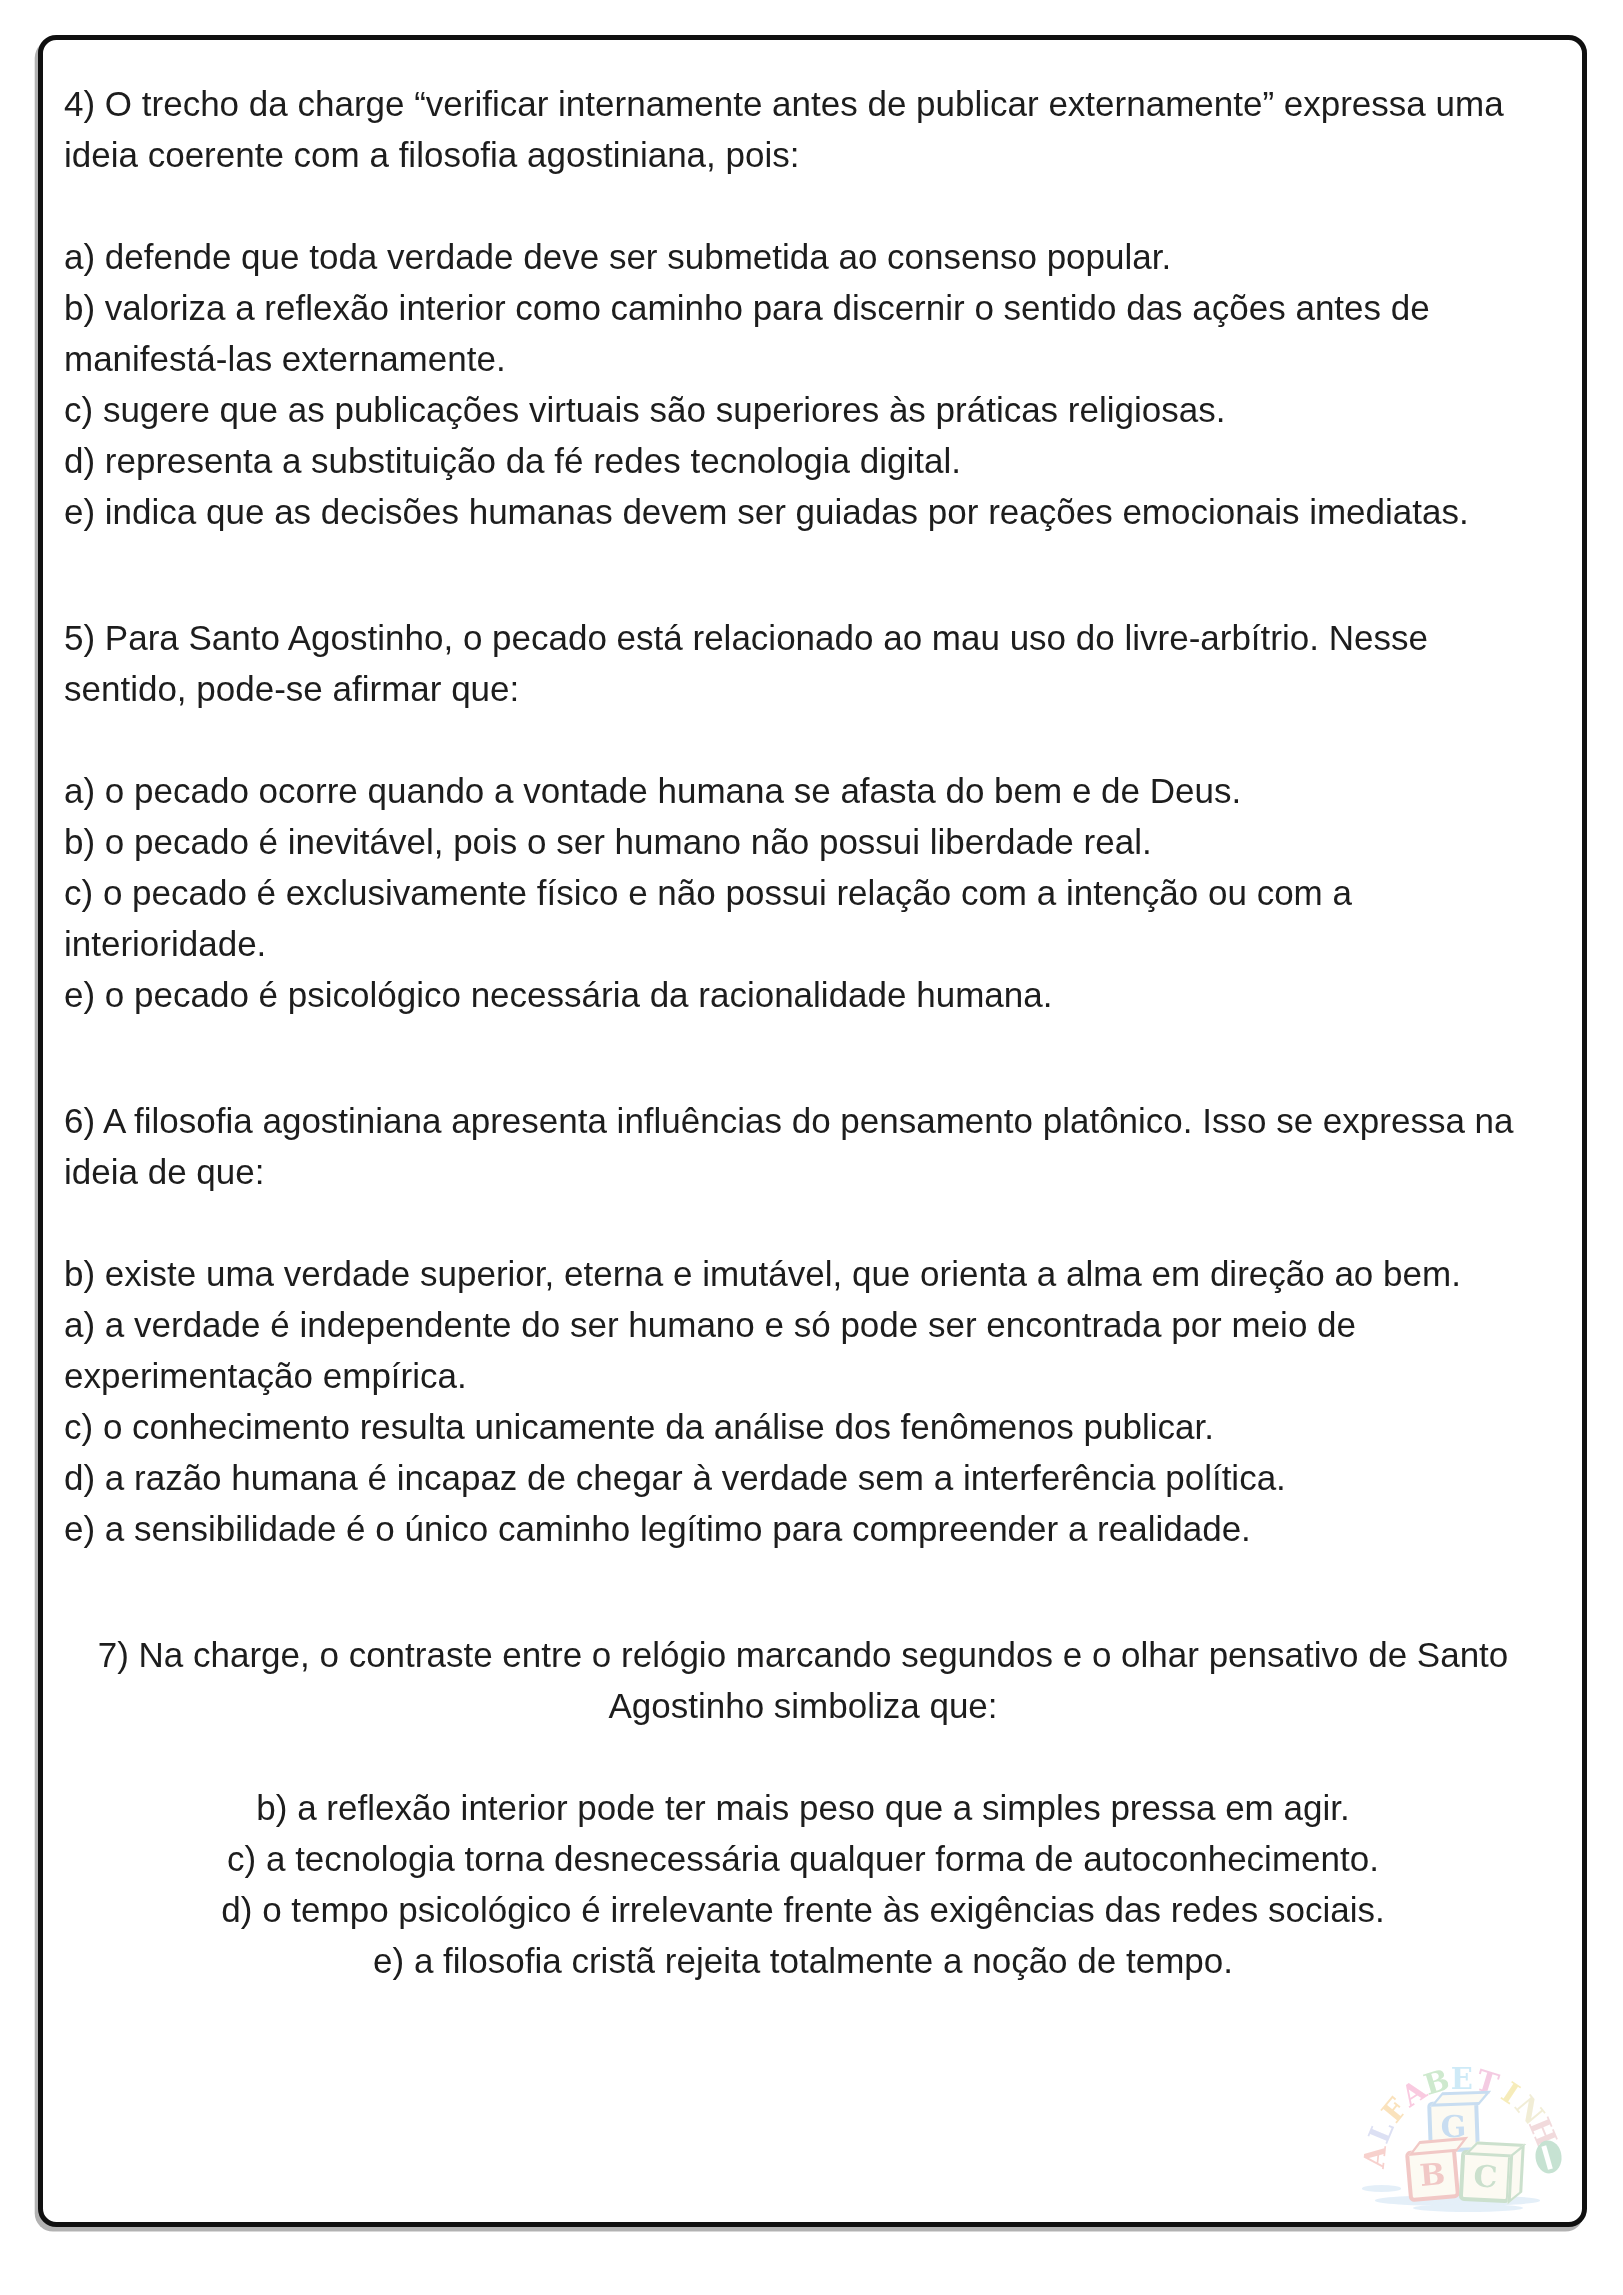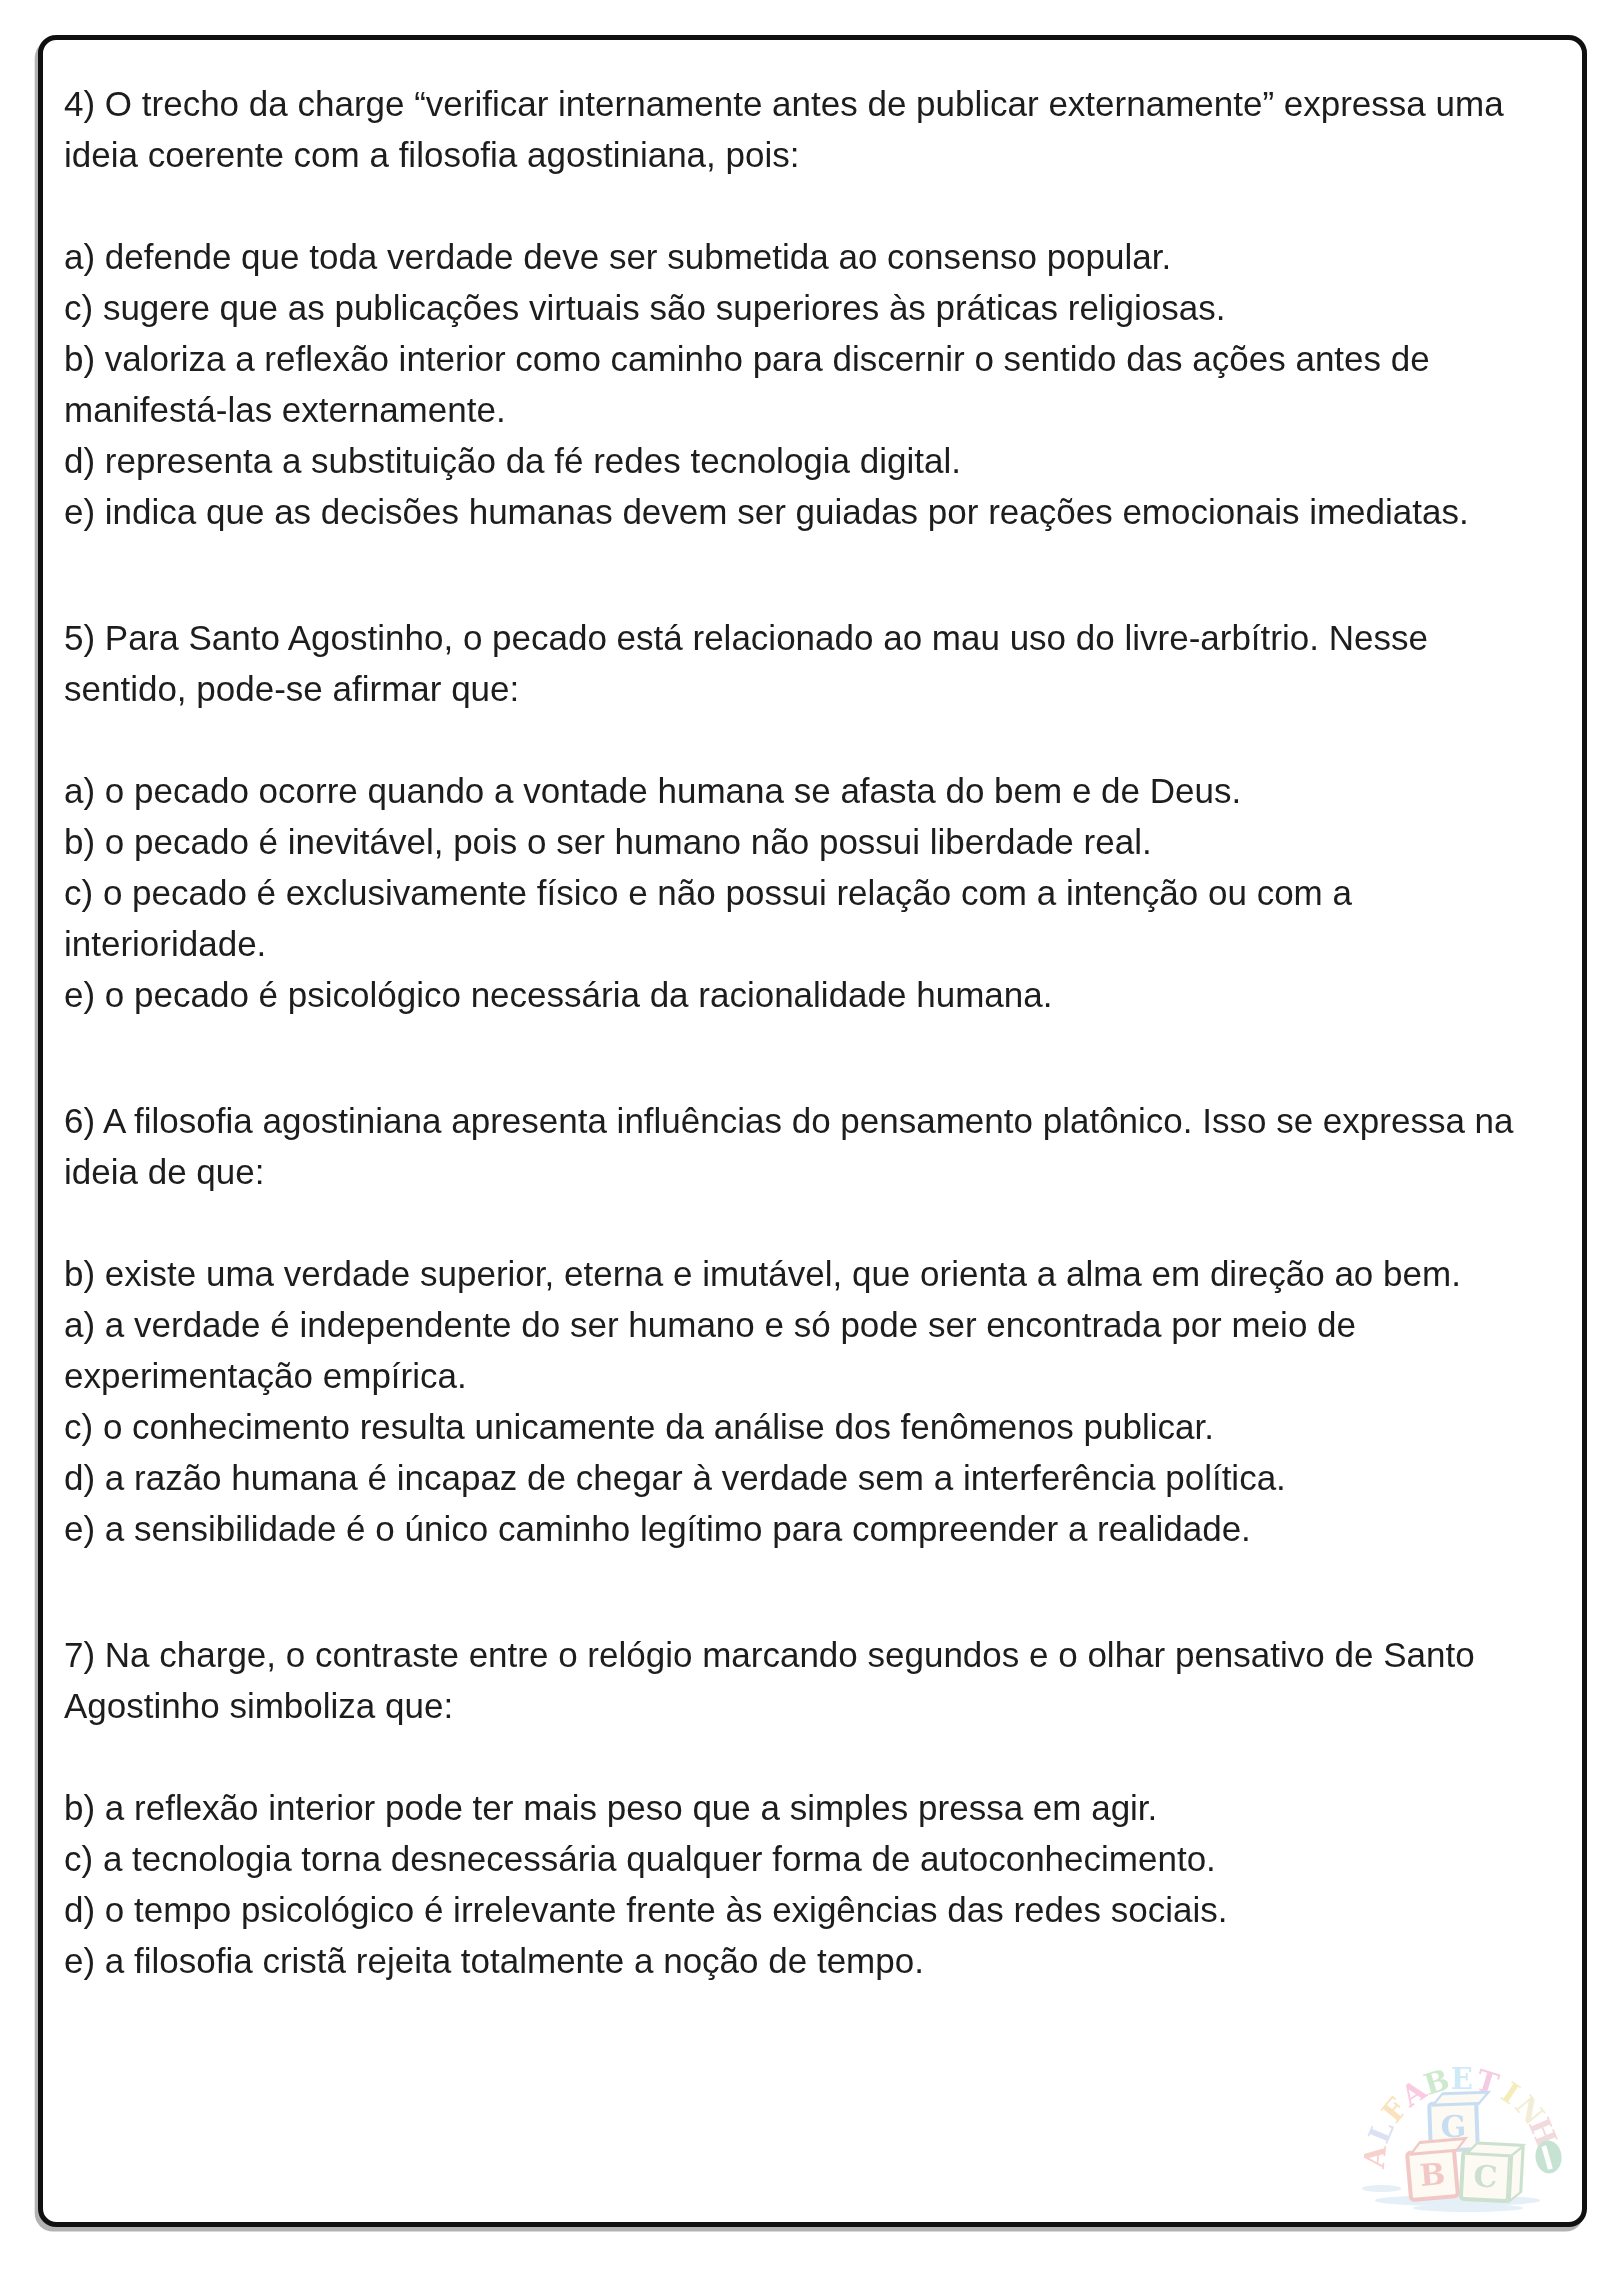--- a/index.html
+++ b/index.html
@@ -27,21 +27,21 @@
     padding:38px 39px 0 21px;
   }
   .content{
     position:relative;z-index:2;
     width:1478px;
     color:var(--ink);
     font-size:35px;
     line-height:51px;
   }
   .question{margin:0 0 75px 0;}
-  .question:last-child{margin-bottom:0;}
+  .question:last-child{margin-bottom:0;text-align:center;}
   .stem{margin:0 0 51px 0;}
   .opt{margin:0;}
 
   
   .watermark{
     position:absolute;right:9.2px;bottom:2.6px;
     width:216px;height:152px;
     opacity:0.33;
     z-index:1;
     pointer-events:none;
@@ -146,22 +146,22 @@
         <span class="blk-letter">C</span>
       </div>
     </div>
   </div>
 
   <div class="content">
 
     <div class="question">
       <p class="stem">4) O trecho da charge “verificar internamente antes de publicar externamente” expressa uma ideia coerente com a filosofia agostiniana, pois:</p>
       <p class="opt">a) defende que toda verdade deve ser submetida ao consenso popular.</p>
+      <p class="opt">b) valoriza a reflexão interior como caminho para discernir o sentido das ações antes de manifestá-las externamente.</p>
       <p class="opt">c) sugere que as publicações virtuais são superiores às práticas religiosas.</p>
-      <p class="opt">b) valoriza a reflexão interior como caminho para discernir o sentido das ações antes de manifestá-las externamente.</p>
       <p class="opt">d) representa a substituição da fé redes tecnologia digital.</p>
       <p class="opt">e) indica que as decisões humanas devem ser guiadas por reações emocionais imediatas.</p>
     </div>
 
     <div class="question">
       <p class="stem">5) Para Santo Agostinho, o pecado está relacionado ao mau uso do livre-arbítrio. Nesse sentido, pode-se afirmar que:</p>
       <p class="opt">a) o pecado ocorre quando a vontade humana se afasta do bem e de Deus.</p>
       <p class="opt">b) o pecado é inevitável, pois o ser humano não possui liberdade real.</p>
       <p class="opt">c) o pecado é exclusivamente físico e não possui relação com a intenção ou com a interioridade.</p>
       <p class="opt">e) o pecado é psicológico necessária da racionalidade humana.</p>

